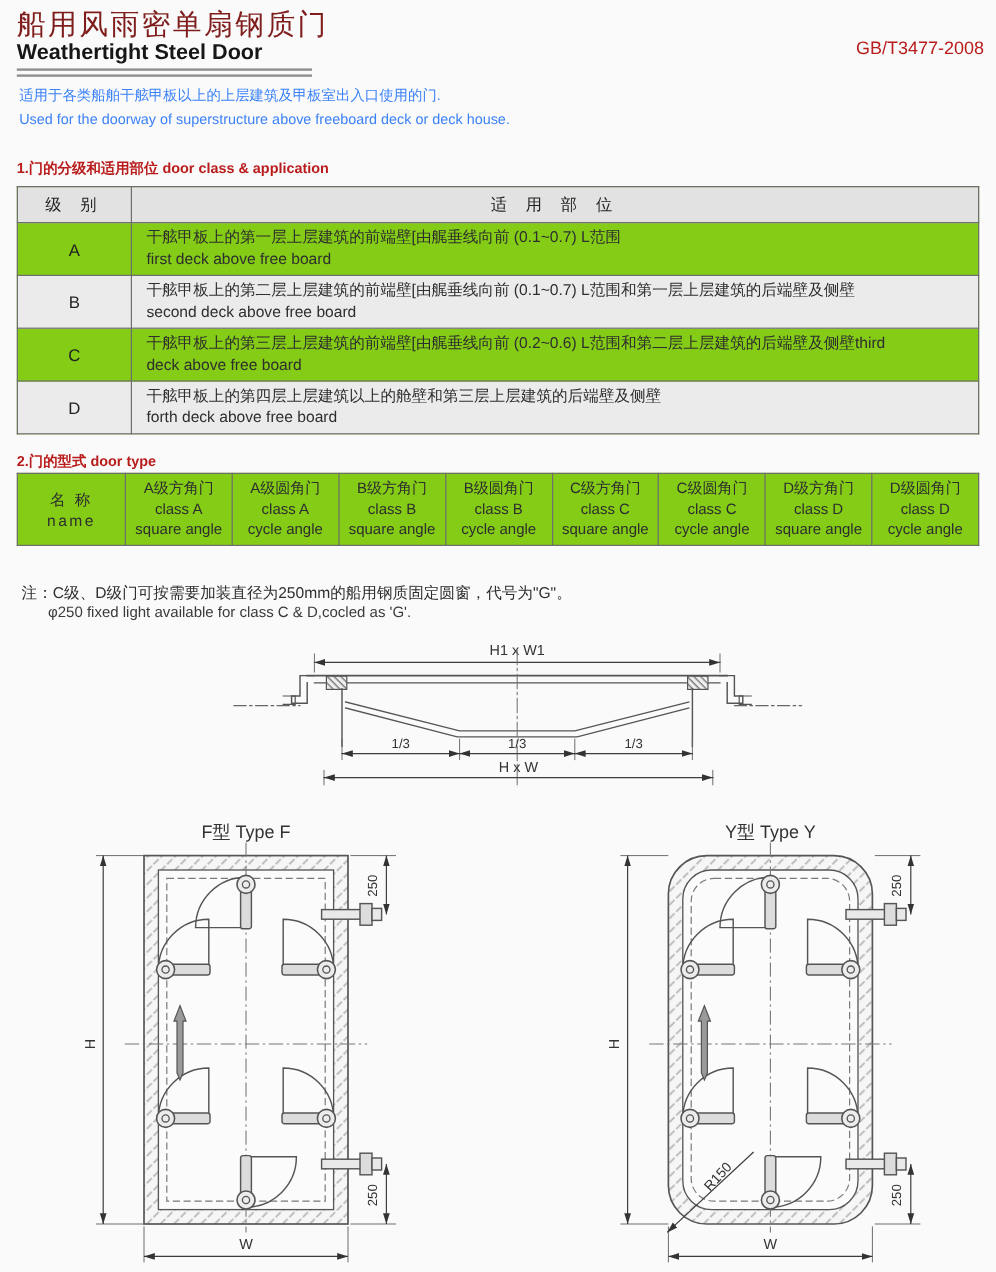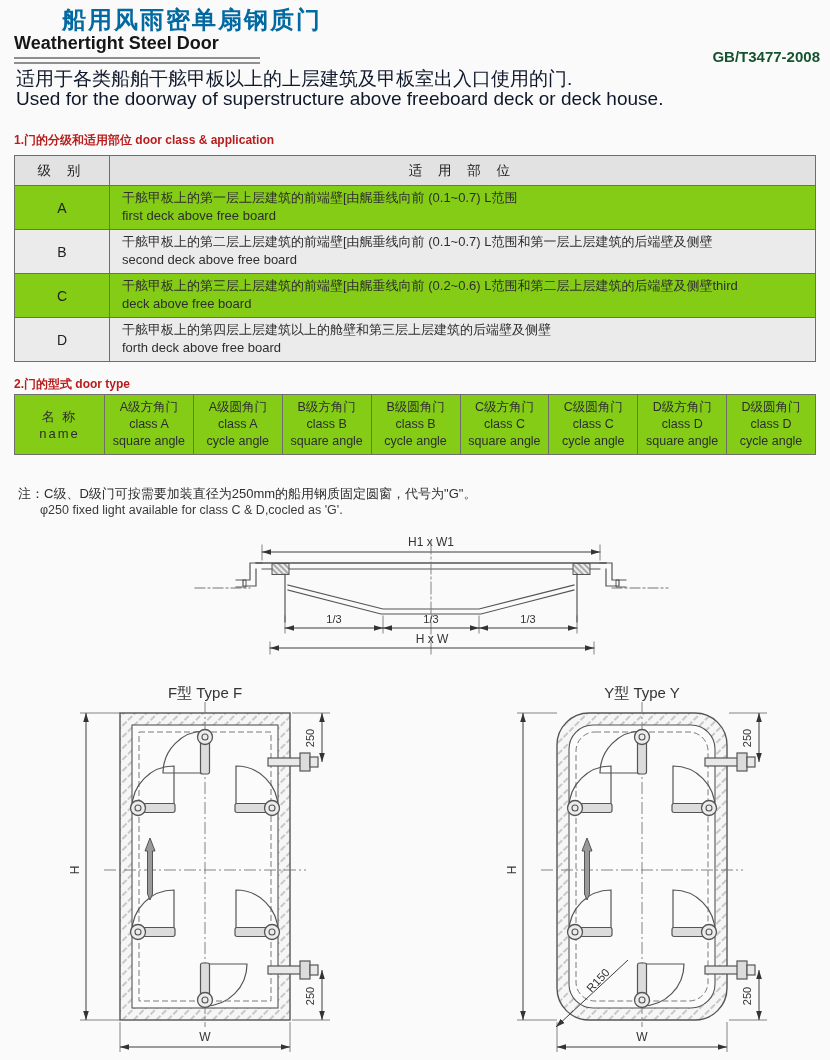--- a/index.html
+++ b/index.html
@@ -3,25 +3,25 @@
 <meta charset="utf-8">
 <style>
   html,body{margin:0;padding:0;}
   body{
     width:830px;height:1060px;position:relative;overflow:hidden;
     background:#fafafa;color:#222;
     font-family:"Liberation Sans","DejaVu Sans",sans-serif;
     -webkit-font-smoothing:antialiased;
   }
   .abs{position:absolute;}
-  .title-zh{left:14px;top:4px;font-size:24px;font-weight:bold;letter-spacing:2px;color:#0369a1;margin-left:48px;}
+  .title-zh{left:14px;top:4px;font-size:24px;font-weight:normal;letter-spacing:2px;color:#7f1d1d;}
   .title-en{left:14px;top:33px;font-size:18px;font-weight:bold;color:#161616;}
   .title-rule{left:14px;top:57px;width:246px;height:3px;border-top:2px solid #8f8f8f;border-bottom:2px solid #8f8f8f;}
-  .std-no{right:10px;top:48px;font-size:15px;font-weight:700;color:#14532d;}
-  .intro{left:16px;top:69px;font-size:19px;line-height:20px;color:#0f172a;}
+  .std-no{right:10px;top:32px;font-size:15px;font-weight:400;color:#b91c1c;}
+  .intro{left:16px;top:69px;font-size:12px;line-height:20px;color:#3b82f6;}
   .sec-heading{left:14px;font-size:12px;font-weight:bold;color:#b91c1c;}
   .sec1{top:132px;}
   .sec2{top:376px;}
   table{border-collapse:collapse;table-layout:fixed;background:#84cc16;}
   .t1{left:14px;top:155px;width:802px;}
   .t1 th,.t1 td{border:1px solid #6e6e6e;font-weight:normal;}
   .t1 th{background:#e2e2e2;height:27px;font-size:13.5px;letter-spacing:6px;color:#222;}
   .t1 td.cls{width:95px;text-align:center;font-size:14px;color:#222;}
   .t1 td.app{padding:3px 10px 4px 12px;font-size:13px;line-height:18px;color:#2e2e2e;white-space:pre-line;}
   .t1 tr.alt td{background:#ebebeb;}

